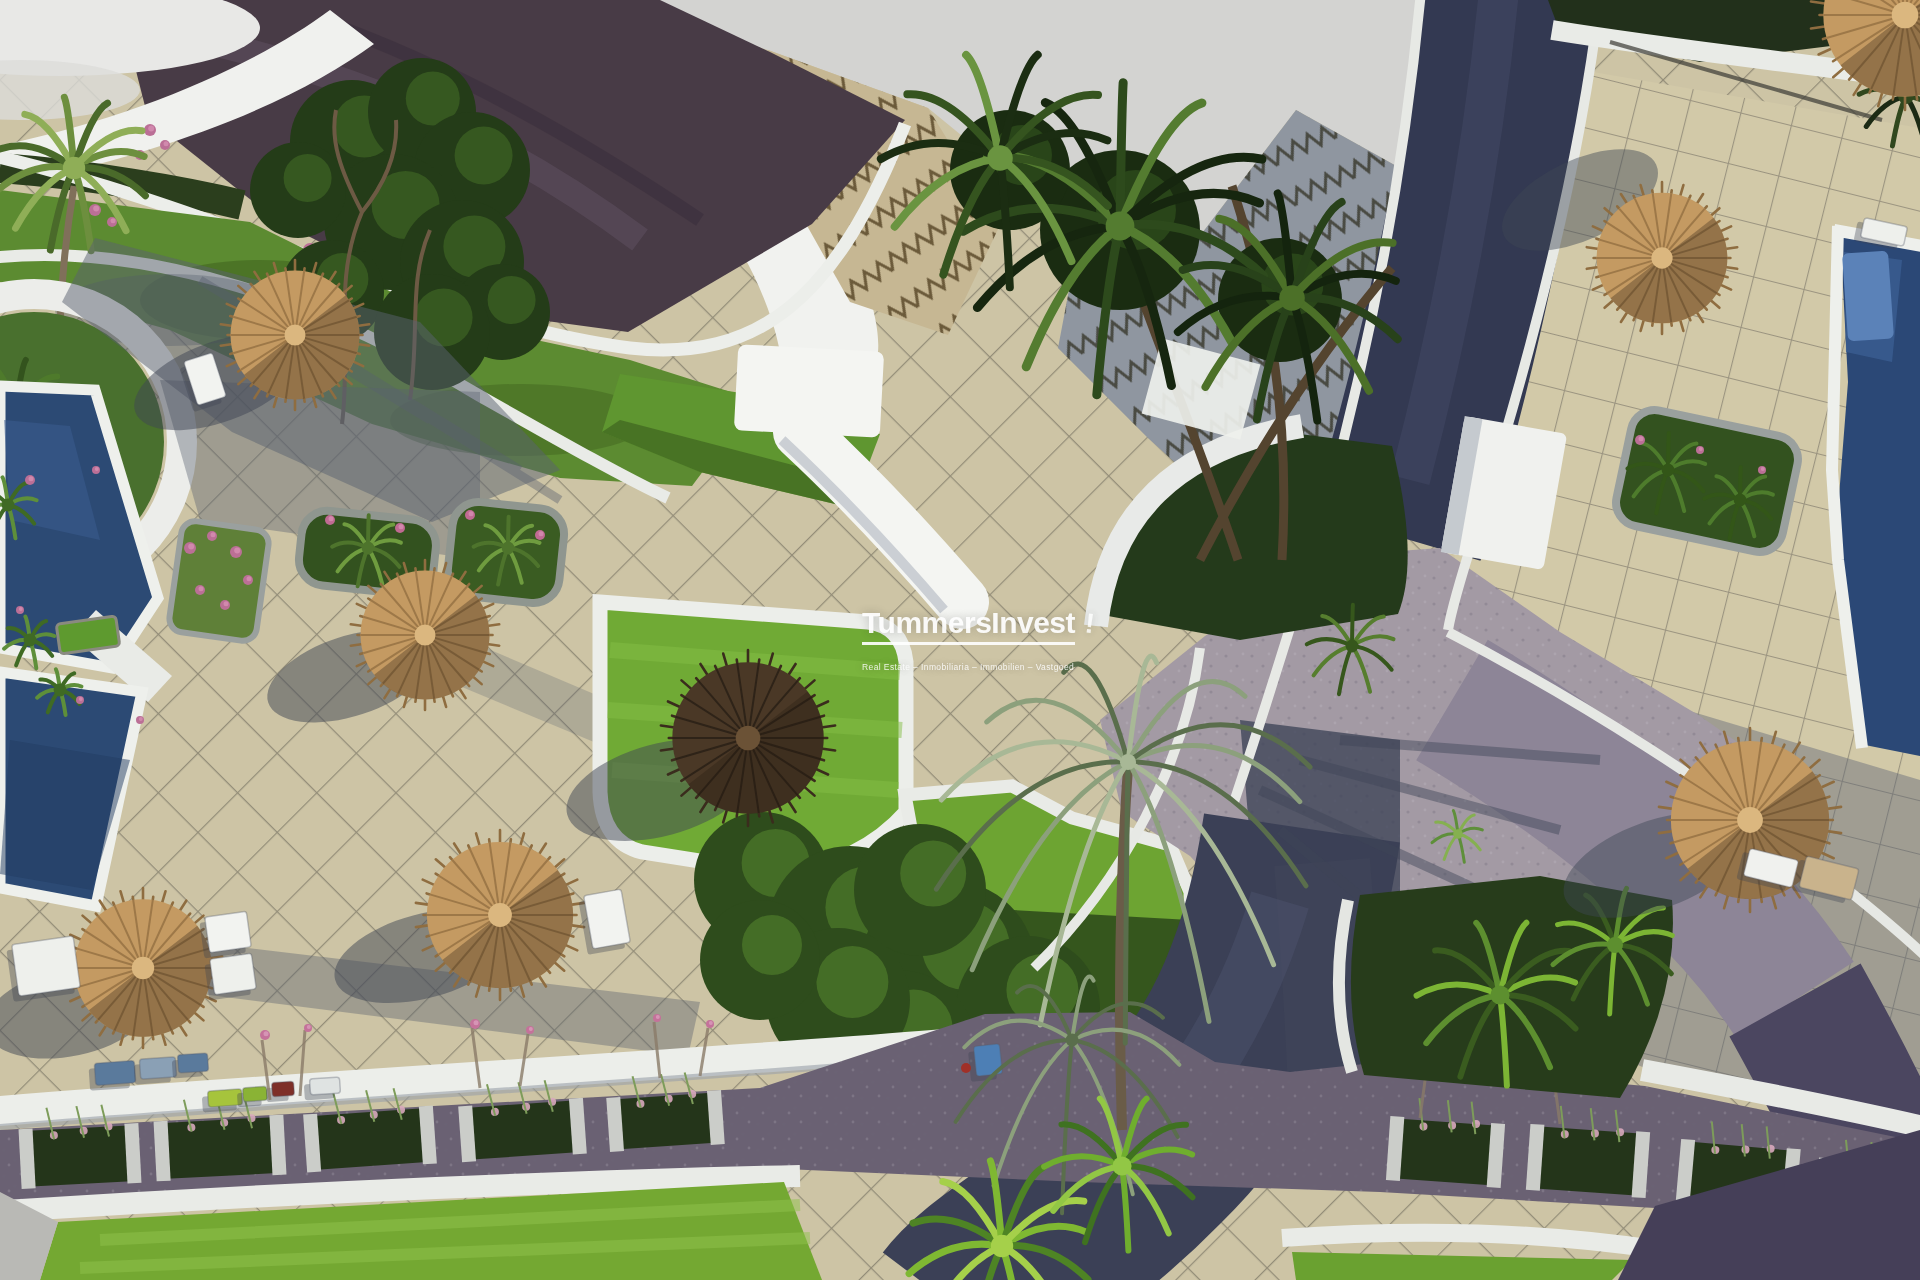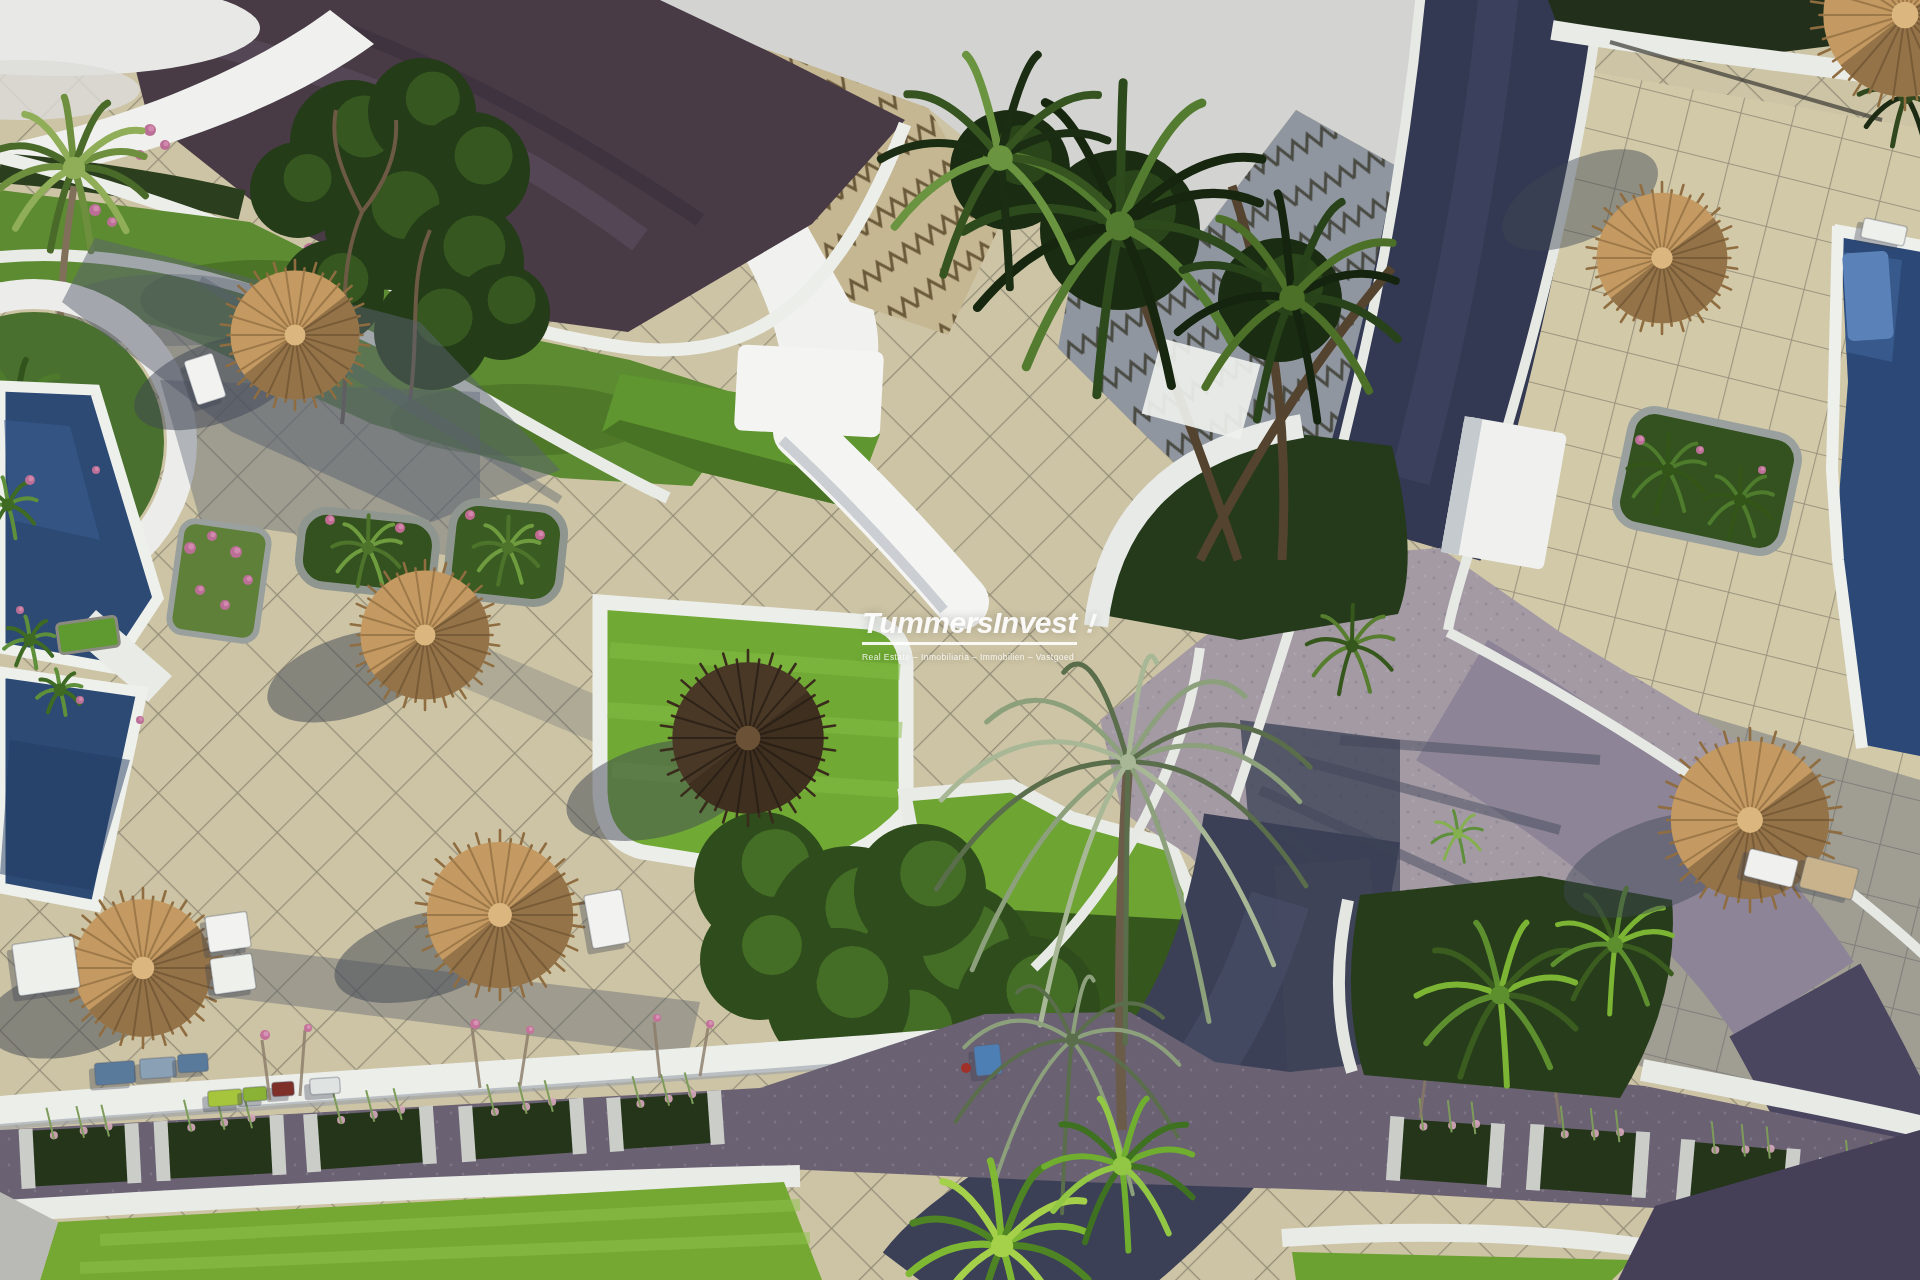--- a/index.html
+++ b/index.html
@@ -1,22 +1,22 @@
 <!DOCTYPE html>
 <html><head>
 <meta charset="utf-8">
 <style>
   html,body{margin:0;padding:0;background:#222;}
   #stage{position:relative;width:1920px;height:1280px;overflow:hidden;background:#cdc4a5;font-family:"Liberation Sans",sans-serif;}
   #scene{position:absolute;left:0;top:0;width:100%;height:100%;display:block;}
   .watermark{position:absolute;left:862px;top:608px;color:rgba(255,255,255,0.92);text-shadow:0 0 8px rgba(40,40,40,0.25);}
-  .wm-row{display:flex;align-items:flex-start;font-style:italic;}
+  .wm-row{display:flex;align-items:flex-start;}
   .wm-title{font-size:30px;font-weight:bold;letter-spacing:-0.5px;line-height:1;border-bottom:3px solid rgba(255,255,255,0.9);padding-bottom:4px;}
   .wm-mark{font-size:28px;font-weight:bold;margin-left:10px;transform:rotate(7deg);opacity:0.85;}
-  .wm-sub{font-size:8.5px;letter-spacing:0.4px;margin-top:7px;color:rgba(255,255,255,0.85);}
+  .wm-sub{font-size:8.5px;letter-spacing:0.4px;margin-top:17px;color:rgba(255,255,255,0.85);}
 </style>
 </head>
 <body>
 
 <div id="stage">
   <svg id="scene" viewBox="0 0 1920 1280" preserveAspectRatio="xMidYMid slice">
       <defs>
         <pattern id="tileA" width="56" height="56" patternUnits="userSpaceOnUse" patternTransform="rotate(45)">
           <rect width="56" height="56" fill="#cdc4a5"></rect>
           <path d="M0,0H56M0,0V56" stroke="#938d78" stroke-width="2.4" fill="none"></path>

